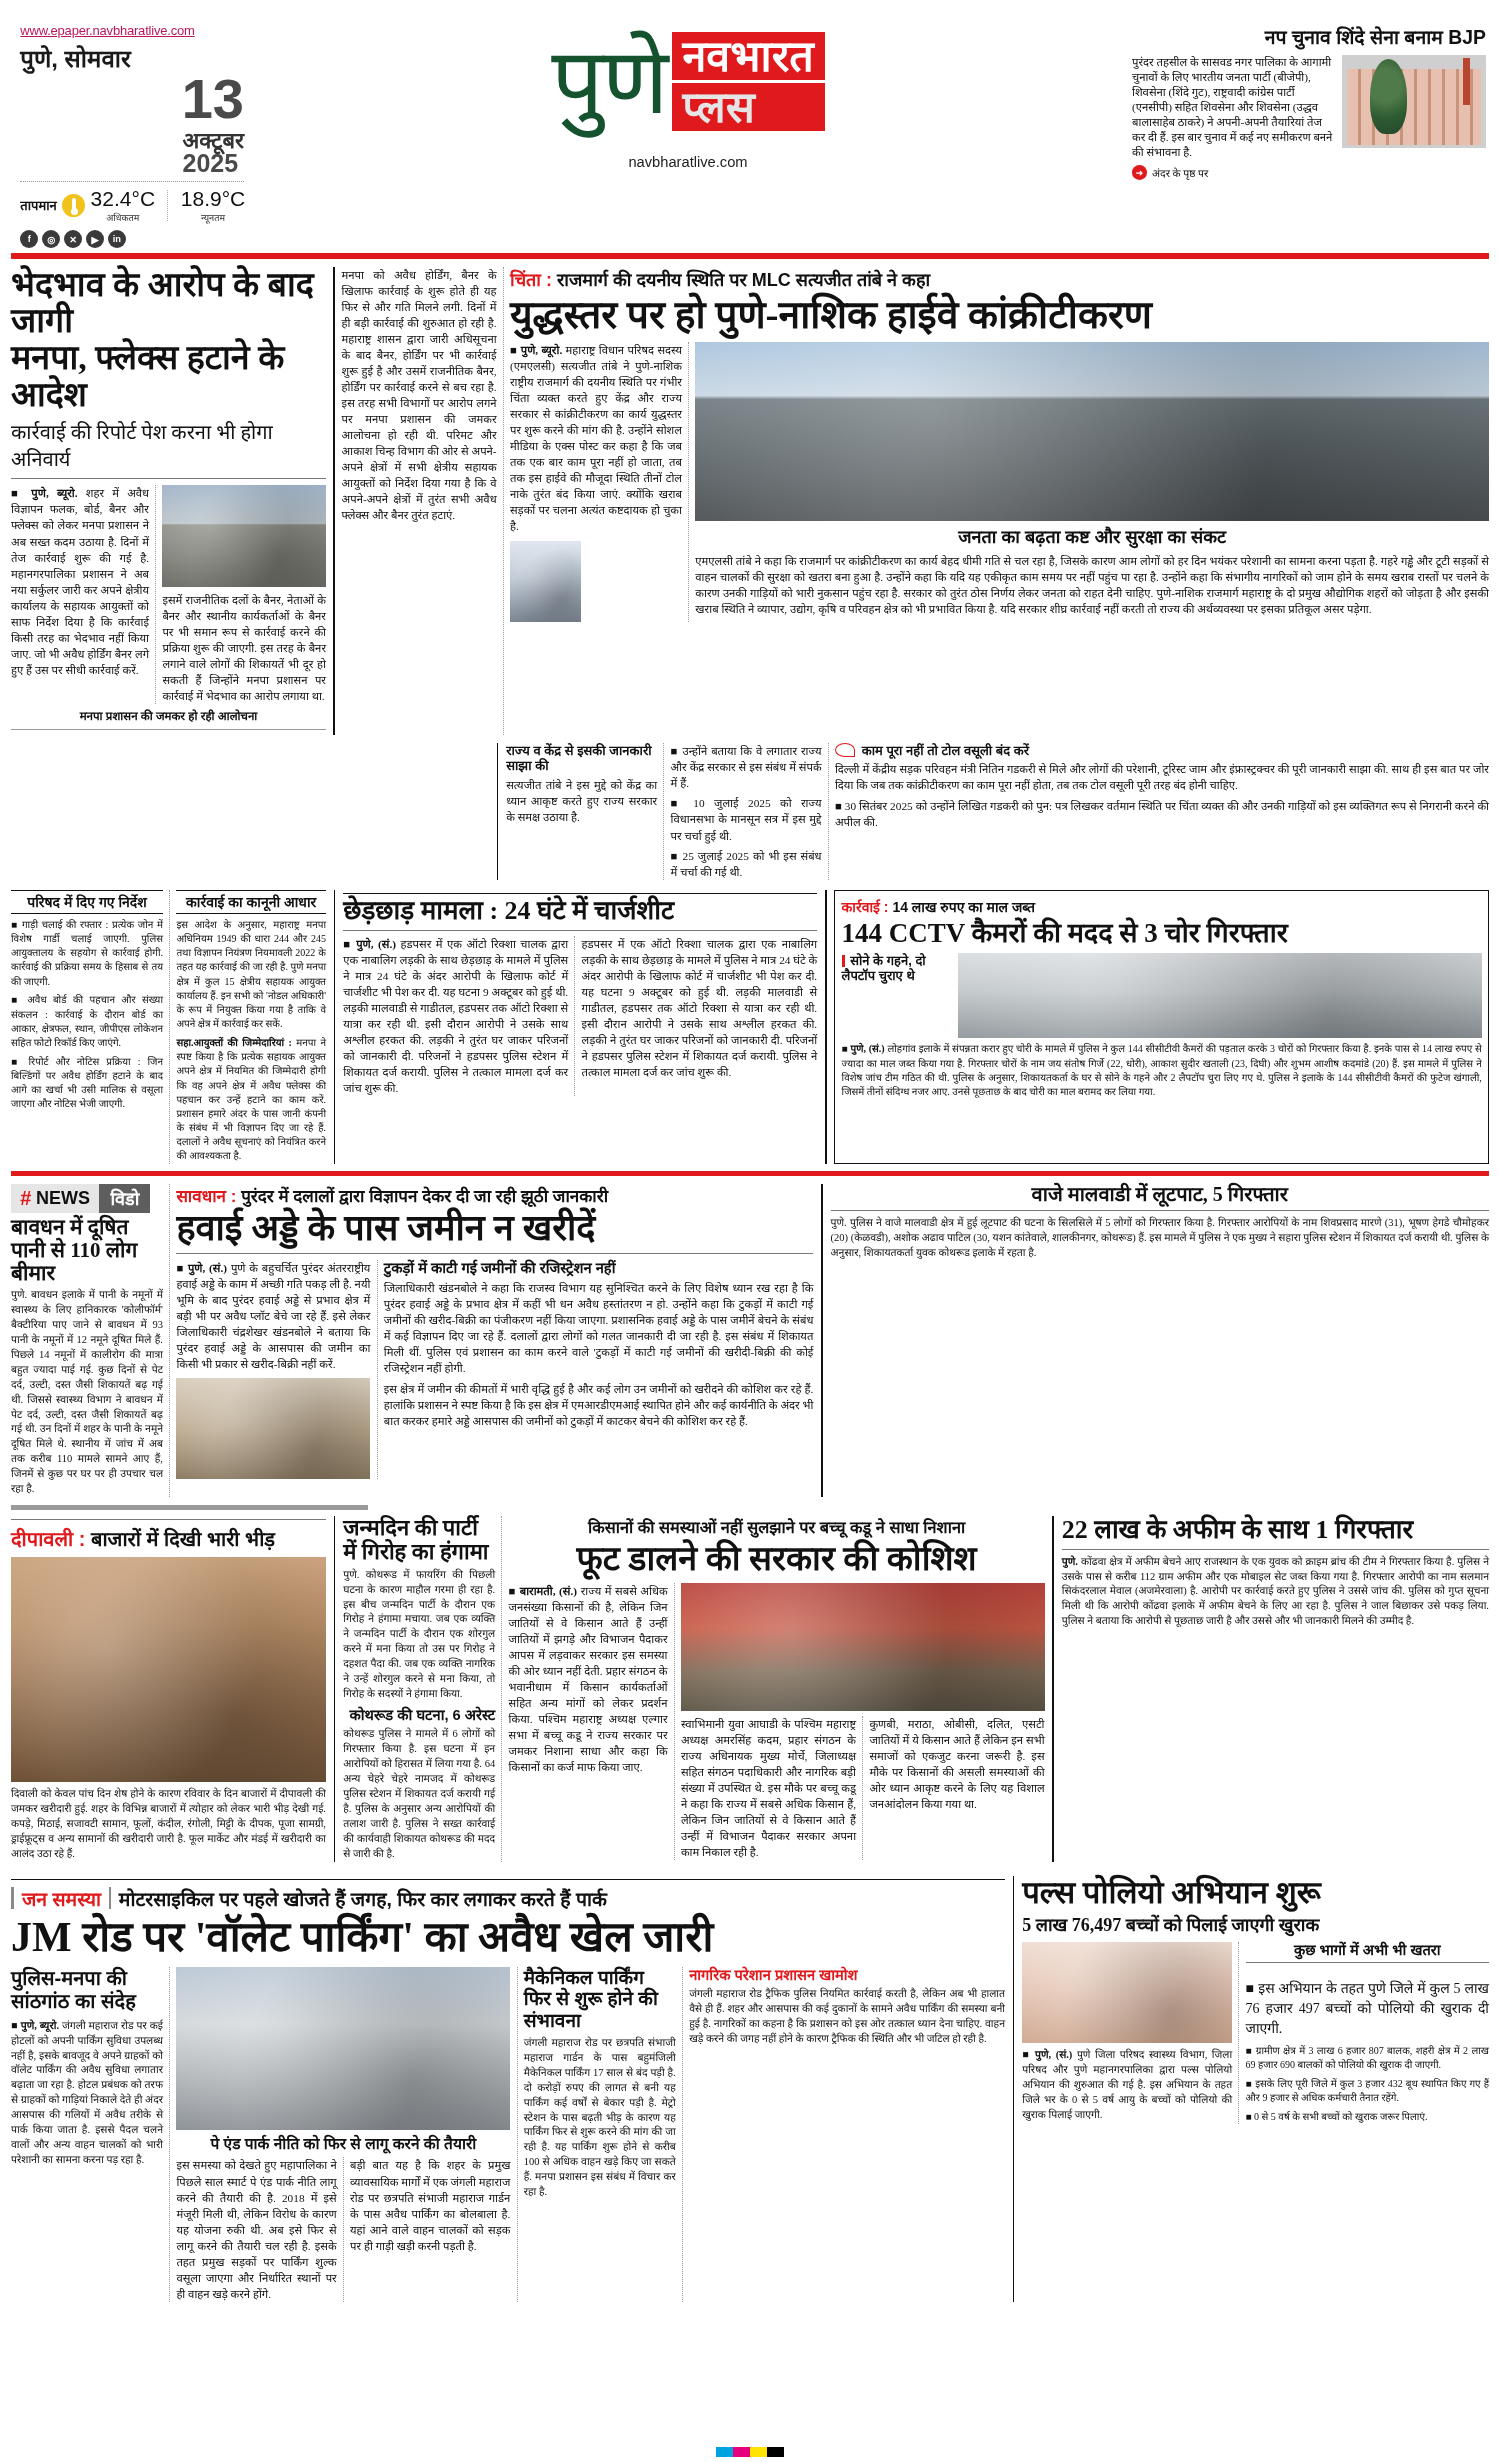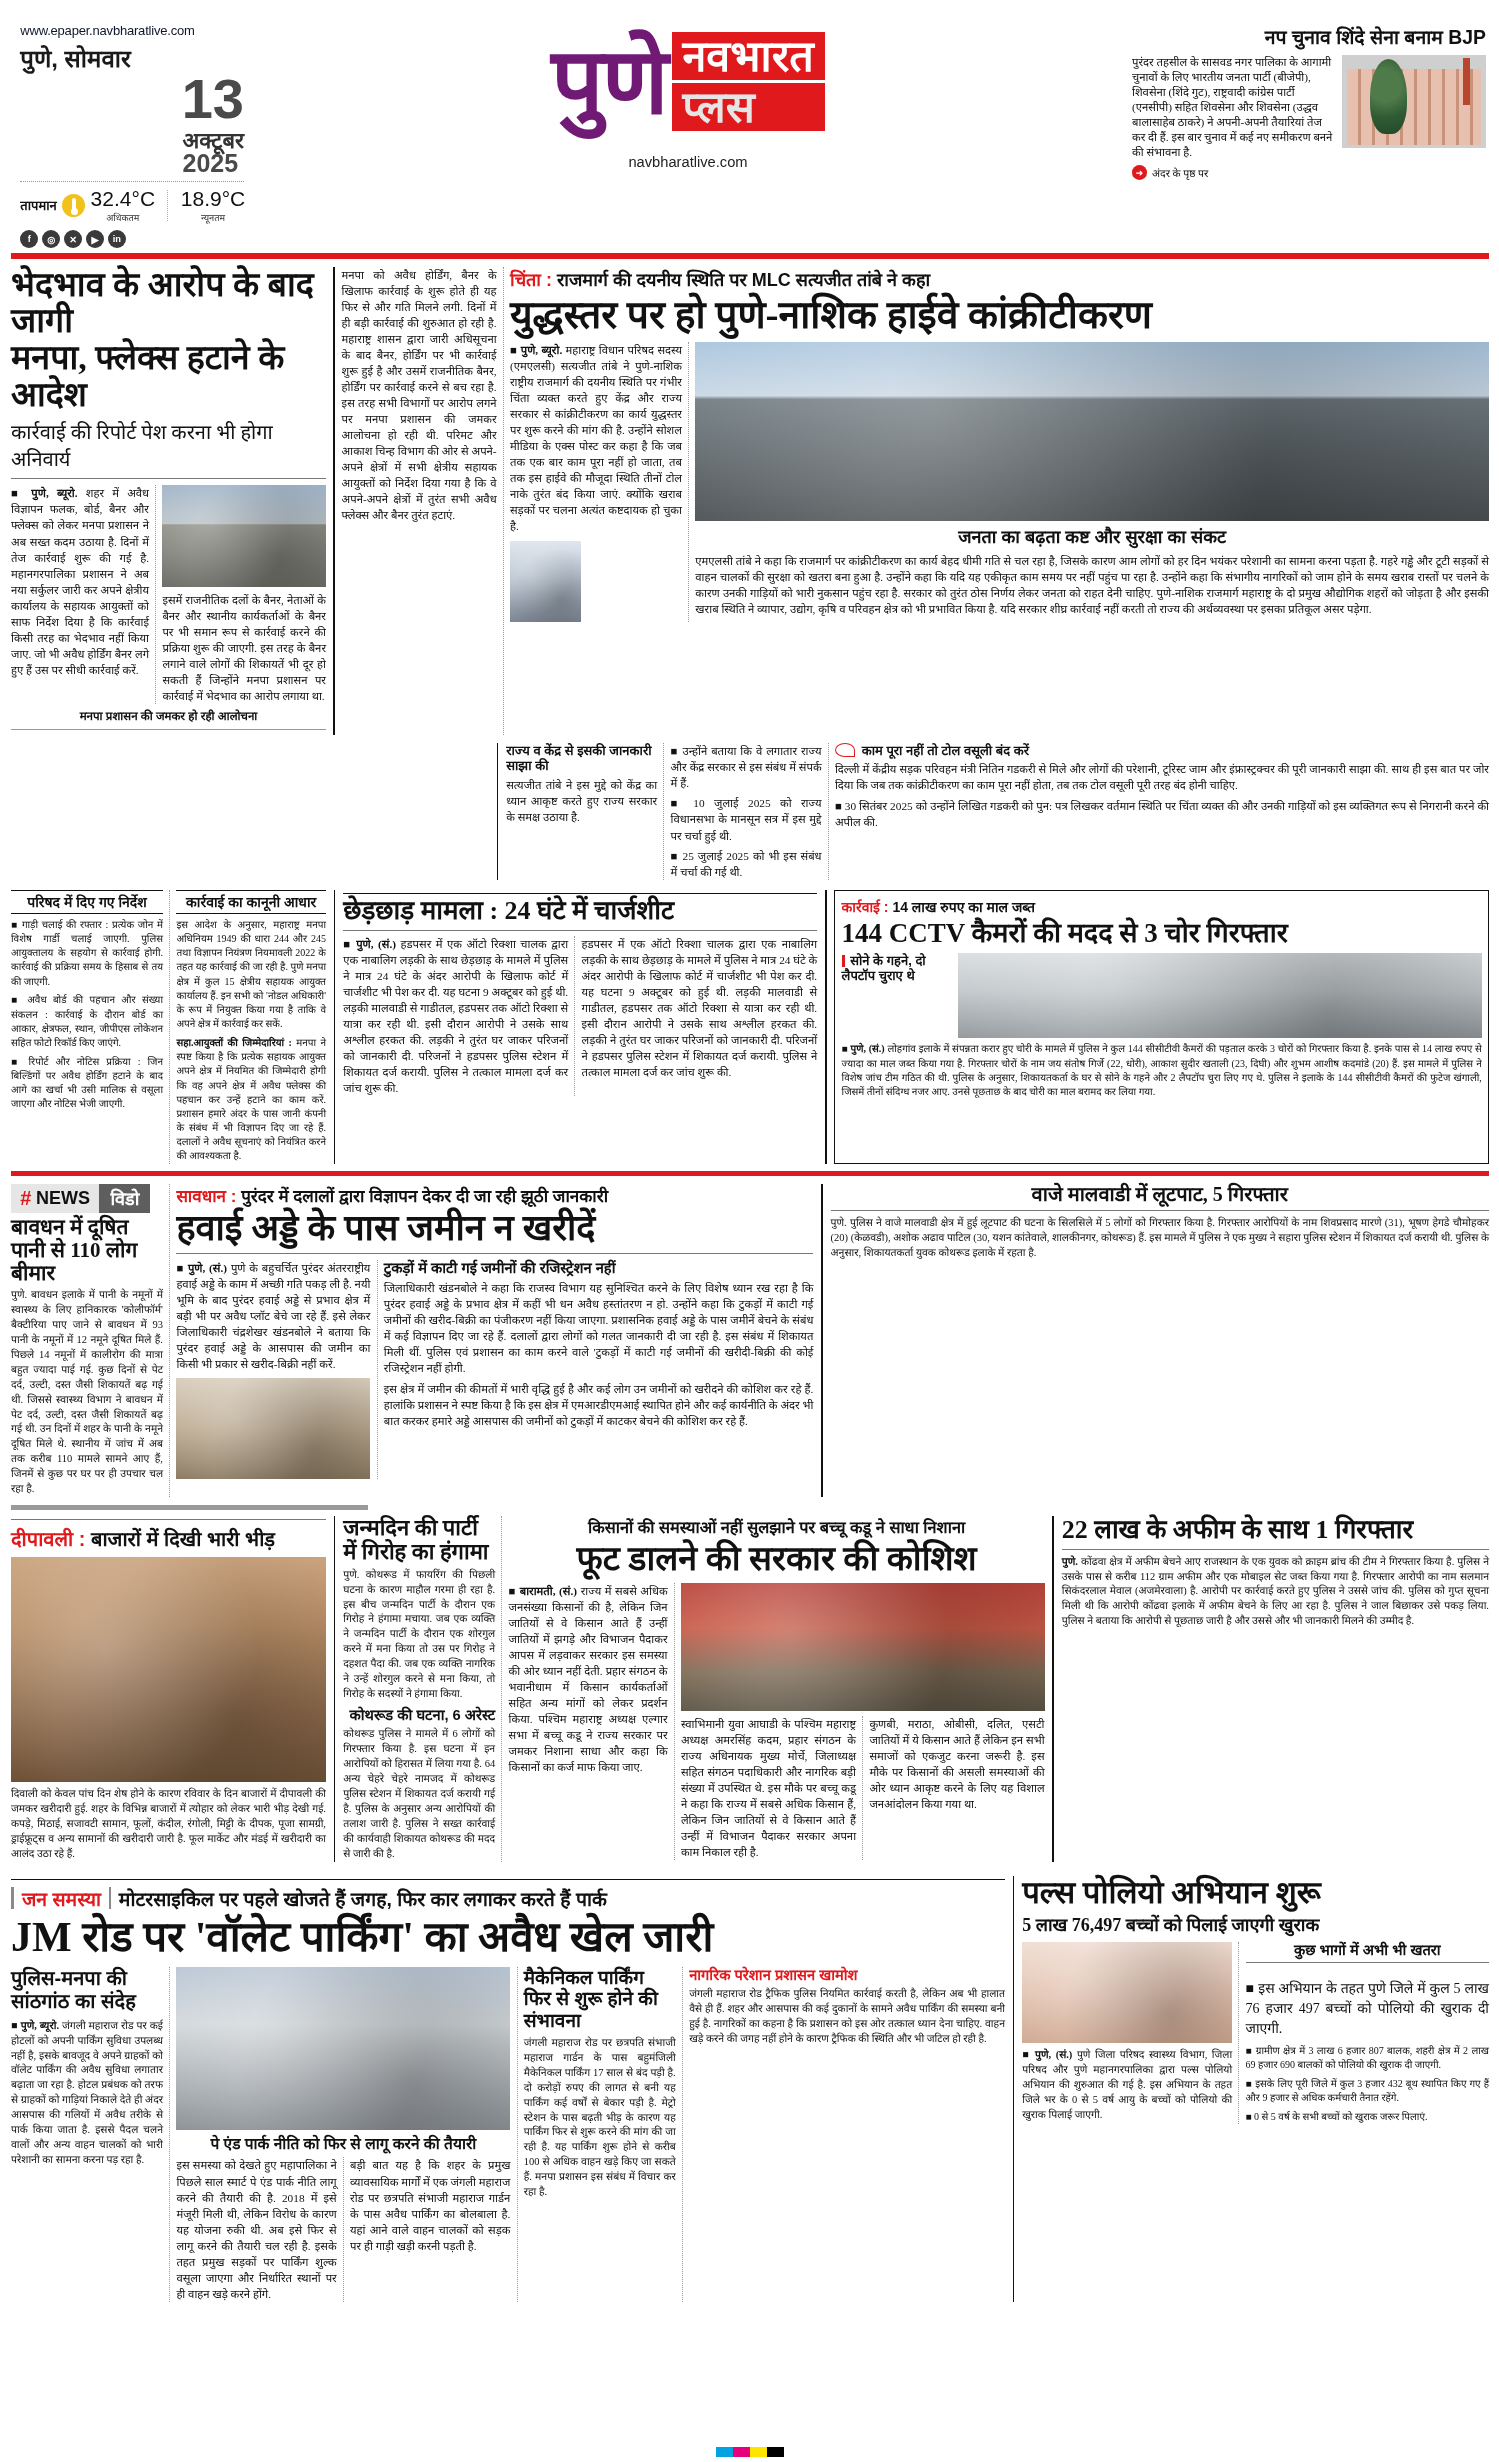--- a/index.html
+++ b/index.html
@@ -8,21 +8,21 @@
     background: #fff;
     font-family: "Liberation Serif", "DejaVu Serif", serif;
     color: #111;
     overflow: hidden;
   }
   .page { width: 1500px; height: 2462px; position: relative; padding: 0 11px; }
 
   
   .masthead { display: flex; height: 248px; align-items: flex-start; padding-top: 23px; }
   .mh-left { width: 233px; padding-left: 9.3px; }
-  .mh-url { font-family: "Liberation Sans", sans-serif; font-size: 13px; color: #0f172a; letter-spacing: -0.2px; }
+  .mh-url { font-family: "Liberation Sans", sans-serif; font-size: 13px; color: #be185d; letter-spacing: -0.2px; text-decoration: underline; }
   .mh-city { font-family: "Liberation Sans", sans-serif; font-weight: bold; font-size: 24px; margin-top: 3.1px; color:#1a1a1a; }
   .mh-dateline { display: flex; align-items: flex-end; gap: 7.8px; margin-top: 1.6px; flex-direction: column; }
   .mh-day { font-family: "Liberation Sans", sans-serif; font-weight: bold; font-size: 56px; line-height: .82; color: #4a4a4a; }
   .mh-mon { font-family: "Liberation Sans", sans-serif; font-weight: bold; font-size: 22px; color: #333; line-height: 1.05; }
   .mh-yr { font-family: "Liberation Sans", sans-serif; font-weight: bold; font-size: 25px; color: #4a4a4a; line-height: .9; }
   .mh-dots { border-top: 1.6px dotted #999; margin: 6.2px 0 4.7px 0; }
   .mh-temprow { display: flex; align-items: center; gap: 5.4px; }
   .mh-templabel { font-family: "Liberation Sans", sans-serif; font-weight: bold; font-size: 13px; }
   .thermo { width: 23px; height: 23px; border-radius: 50%; background: #f2c21c; position: relative; flex: none; }
   .thermo:after { content:""; position:absolute; left:10px; top:3.9px; width:3.9px; height:13px; background:#fff; border-radius:2.3px; }
@@ -30,22 +30,22 @@
   .tval { font-family: "Liberation Sans", sans-serif; font-size: 21px; }
   .tsub { font-family: "Liberation Sans", sans-serif; font-size: 9.3px; text-align:center; color:#333; }
   .tdiv { width:0; border-left: 1.6px dotted #aaa; height: 31px; margin: 0 7px; }
   .socials { display: flex; gap: 3.9px; margin-top: 6.2px; }
   .soc { width: 18px; height: 18px; border-radius: 50%; background: #3a3a3a; color:#fff;
          font-family:"Liberation Sans",sans-serif; font-size: 9.3px; font-weight:bold;
          display:flex; align-items:center; justify-content:center; }
 
   .mh-center { flex: 1; display: flex; flex-direction: column; align-items: center; justify-content:flex-start; padding-top: 9.3px;}
   .logo-wrap { display: flex; align-items: center; gap: 4.7px; }
-  .logo-pune { font-family: "Liberation Sans", sans-serif; font-weight: bold; font-size: 92px;
-     color: #701a75; line-height: .95; letter-spacing: -1.6px; }
+  .logo-pune { font-family: "Liberation Sans", sans-serif; font-weight: normal; font-size: 92px;
+     color: #14532d; line-height: .95; letter-spacing: -1.6px; }
   .logo-nb { display: flex; flex-direction: column; }
   .logo-nb-1 { font-family: "Liberation Sans", sans-serif; font-weight:bold; font-size: 43px; color:#fff; background:#e0191d; padding: 1.6px 11px; line-height:1.04;}
   .logo-nb-2 { font-family: "Liberation Sans", sans-serif; font-weight:bold; font-size: 43px; color:#e5e5e5; background:#e0191d; padding: 1.6px 11px; line-height:1.04; margin-top:3.1px;}
   .mh-site { font-family: "Liberation Sans", sans-serif; font-size: 14.7px; margin-top: 23px; color:#222; }
 
   .mh-right { width: 357px; padding-right: 3.1px; }
   .mh-right h3 { font-family:"Liberation Sans",sans-serif; font-size: 19.4px; font-weight:bold; text-align:right; margin-bottom:4.7px; }
   .mh-right-body { display:flex; gap:6.2px; }
   .mh-right-text { font-size: 11.3px; line-height:1.34; flex:1; }
   .mh-right-img { width: 144px; height: 93px; flex:none; position:relative; overflow:hidden;

